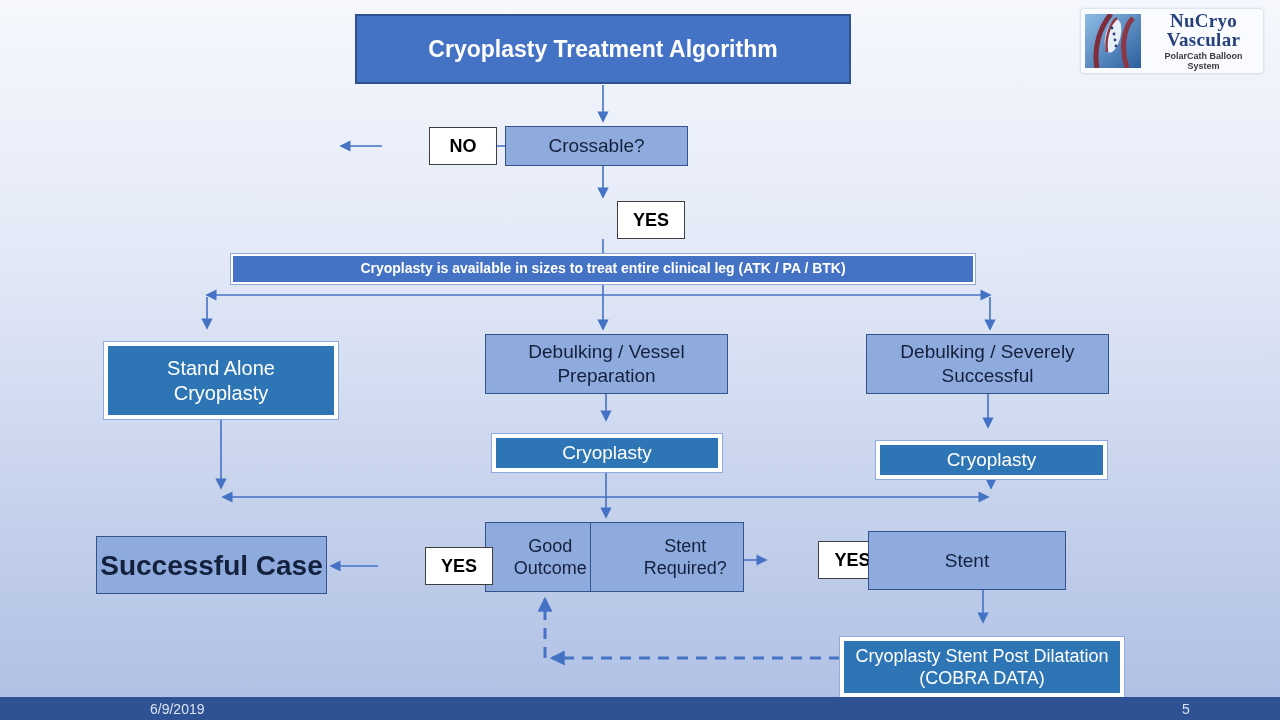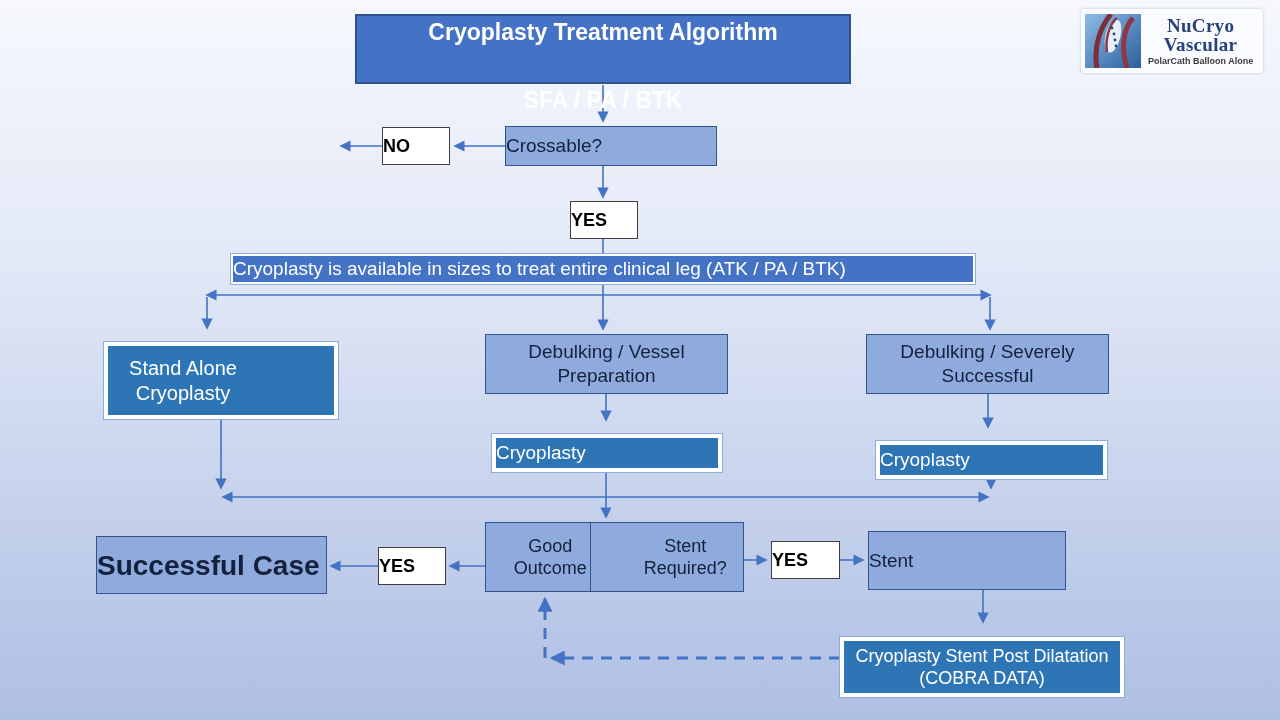--- a/index.html
+++ b/index.html
@@ -7,36 +7,36 @@
   body { font-family:"Liberation Sans", sans-serif; overflow:hidden; }
 
   .slide {
     position:relative; width:1280px; height:720px;
     background:linear-gradient(180deg,#F6F8FD 0%,#E3E9F7 35%,#C6D2EC 70%,#AEBFE4 100%);
   }
 
   svg.connectors { position:absolute; left:0; top:0; width:1280px; height:720px; pointer-events:none; }
 
   .box {
-    position:absolute; display:flex; align-items:center; justify-content:flex-start;
+    position:absolute; display:flex; align-items:center; justify-content:center;
     text-align:center; line-height:1.25;gap:36px;
   }
   .light  { background:#8FAADC; border:1.6px solid #31548F; color:#14213D; }
   .dark   { background:#2E75B6; border:4px solid #FFFFFF; outline:1px solid #8FAADC; color:#FFFFFF; font-weight:normal;margin-top:9px; }
-  .whitebox { background:#FFFFFF; border:1.7px solid #3F3F3F; color:#000000; font-weight:bold; font-size:18px; }
+  .whitebox { background:#FFFFFF; border:1.7px solid #3F3F3F; color:#000000; font-weight:bold; font-size:18px;margin-left:47px; }
 
   .titlebox { left:355px; top:14px; width:496px; height:70px; background:#4472C4; border:2px solid #2F528F;
               color:#FFFFFF; font-weight:bold; font-size:23px; flex-direction:column; line-height:1.4; }
 
   .banner { left:231px; top:254px; width:744px; height:30px; background:#4472C4; border:2.5px solid #FFFFFF;
-            outline:1px solid #8FAADC; color:#FFFFFF; font-weight:normal; font-size:19px; white-space:nowrap; }
+            outline:1px solid #8FAADC; color:#FFFFFF; font-weight:bold; font-size:14px; white-space:nowrap; }
 
   .surgery  { left:52px;  top:120px; width:284px; height:52px; font-size:19px; padding:0 14px; }
   .no-box   { left:382px; top:127px; width:68px;  height:38px; }
-  .crossable{ left:505px; top:126px; width:212px; height:40px; font-size:19px; }
+  .crossable{ left:505px; top:126px; width:183px; height:40px; font-size:19px; }
   .yes1     { left:570px; top:201px; width:68px;  height:38px; }
 
   .stand-alone { left:104px; top:333px; width:234px; height:77px; font-size:20px; }
   .stand-alone span { display:block; max-width:150px; }
   .debulk-v { left:485px; top:334px; width:243px; height:60px; font-size:19px; padding:0 15px; }
   .debulk-c { left:866px; top:334px; width:243px; height:60px; font-size:19px; padding:0 22px; }
 
   .cryo-mid   { left:492px; top:425px; width:230px; height:38px; font-size:19px; }
   .cryo-right { left:876px; top:432px; width:231px; height:38px; font-size:19px; }
 
@@ -115,21 +115,20 @@
     </g>
 
     <g stroke="#4472C4" stroke-width="3" fill="none" stroke-dasharray="11 8">
       <path d="M840 658 L552 658" marker-end="url(#arrBig)"></path>
       <path d="M545 658 L545 599" marker-end="url(#arrBig)"></path>
     </g>
   </svg>
 
   <div class="box titlebox">
     <div>Cryoplasty Treatment Algorithm</div>
-    <div>SFA / PA / BTK</div>
   </div>
 
   <div class="logo-card">
     <svg class="logo-img" viewBox="0 0 56 54">
       <defs>
         <linearGradient id="sky" x1="0" y1="0" x2="1" y2="1">
           <stop offset="0" stop-color="#8FBCE6"></stop>
             <stop offset="1" stop-color="#2B5F9E"></stop>
         </linearGradient>
       </defs>
@@ -139,21 +138,21 @@
       <ellipse cx="28" cy="22" rx="7.5" ry="17" fill="#E9EFF6" transform="rotate(14 28 22)"></ellipse>
       <path d="M22 38 C20 26 24 10 32 4" stroke="#8C3745" stroke-width="2.5" fill="none"></path>
       <circle cx="27" cy="14" r="1.4" fill="#27427C"></circle>
         <circle cx="29" cy="20" r="1.4" fill="#27427C"></circle>
       <circle cx="30" cy="26" r="1.4" fill="#27427C"></circle>
         <circle cx="31" cy="32" r="1.4" fill="#27427C"></circle>
     </svg>
     <div class="logo-text">
       <div class="logo-name">NuCryo</div>
       <div class="logo-name">Vascular</div>
-      <div class="logo-tag">PolarCath Balloon Alone</div>
+      <div class="logo-tag">PolarCath Balloon System</div>
     </div>
   </div>
 
   <div class="box whitebox no-box">NO</div>
   <div class="box light crossable">Crossable?</div>
   <div class="box whitebox yes1">YES</div>
 
   <div class="box banner">Cryoplasty is available in sizes to treat entire clinical leg (ATK / PA / BTK)</div>
 
   <div class="box dark stand-alone">
@@ -168,14 +167,18 @@
   <div class="box light outcome">
     <div class="cell cell-left">Good Outcome</div>
     <div class="cell cell-right">Stent Required?</div>
   </div>
   <div class="box whitebox yes2">YES</div>
   <div class="box light successful">Successful Case</div>
   <div class="box whitebox yes3">YES</div>
   <div class="box light stent-box">Stent</div>
   <div class="box dark cobra">Cryoplasty Stent Post Dilatation (COBRA DATA)</div>
 
+  <div class="footer">
+    <span class="footer-date">6/9/2019</span>
+    <span class="footer-page">5</span>
+  </div>
 
 </div>
 
 </body></html>

